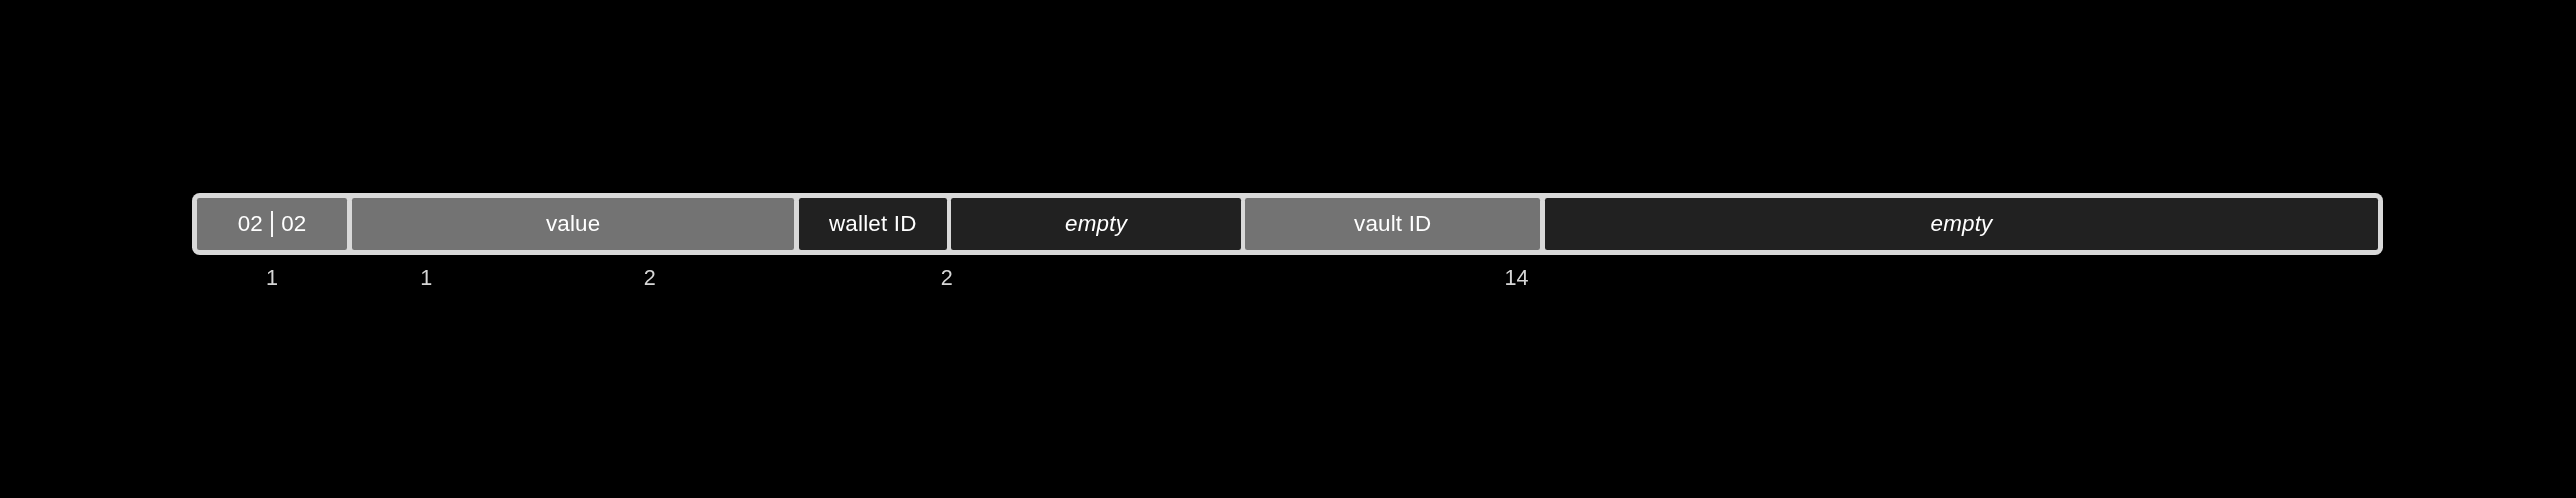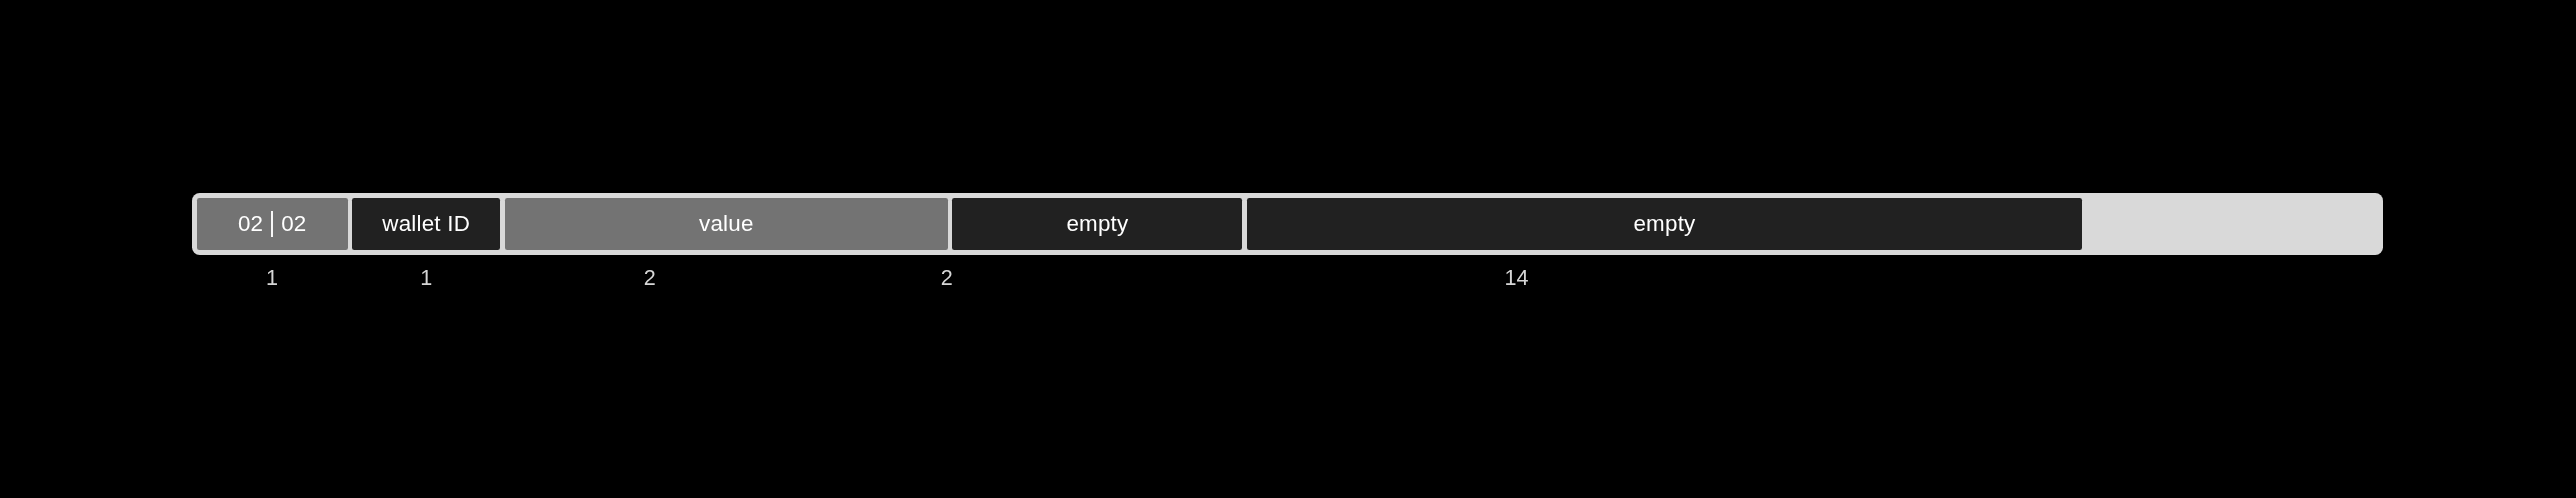--- a/index.html
+++ b/index.html
@@ -51,21 +51,21 @@
   .field.fill-dark { background: #212121; }
 
   .field-label {
     color: #ffffff;
     font-size: 22.4px;
     line-height: 1;
     letter-spacing: 0.2px;
     white-space: nowrap;
     font-family: "Liberation Sans", sans-serif;
   }
-  .field-label.italic { }
+  .field-label.italic { font-style: italic; }
 
   
   .split-label {
     display: flex;
     align-items: center;
     justify-content: center;
     gap: 0;
     color: #ffffff;
     font-size: 22.4px;
     line-height: 1;
@@ -113,32 +113,35 @@
   <div class="layout-strip">
 
     <div class="field fill-gray" style="width:151px">
       <div class="split-label">
         <span class="half">02</span>
         <span class="divider"></span>
         <span class="half">02</span>
       </div>
     </div>
 
+    <div class="field fill-gray" style="width:443px">
+      <span class="field-label">value</span>
+    </div>
+
     <div class="field fill-dark" style="width:148px">
       <span class="field-label">wallet ID</span>
-    </div>
-
-    <div class="field fill-gray" style="width:443px">
-      <span class="field-label">value</span>
     </div>
 
     <div class="field fill-dark" style="width:290px">
       <span class="field-label italic">empty</span>
     </div>
 
+    <div class="field fill-gray" style="width:295px">
+      <span class="field-label">vault ID</span>
+    </div>
 
     <div class="field fill-dark" style="width:835px">
       <span class="field-label italic">empty</span>
     </div>
 
   </div>
 
   <div class="size-row">
     <div class="size-cell" style="width:151px">
       <span>1</span>

